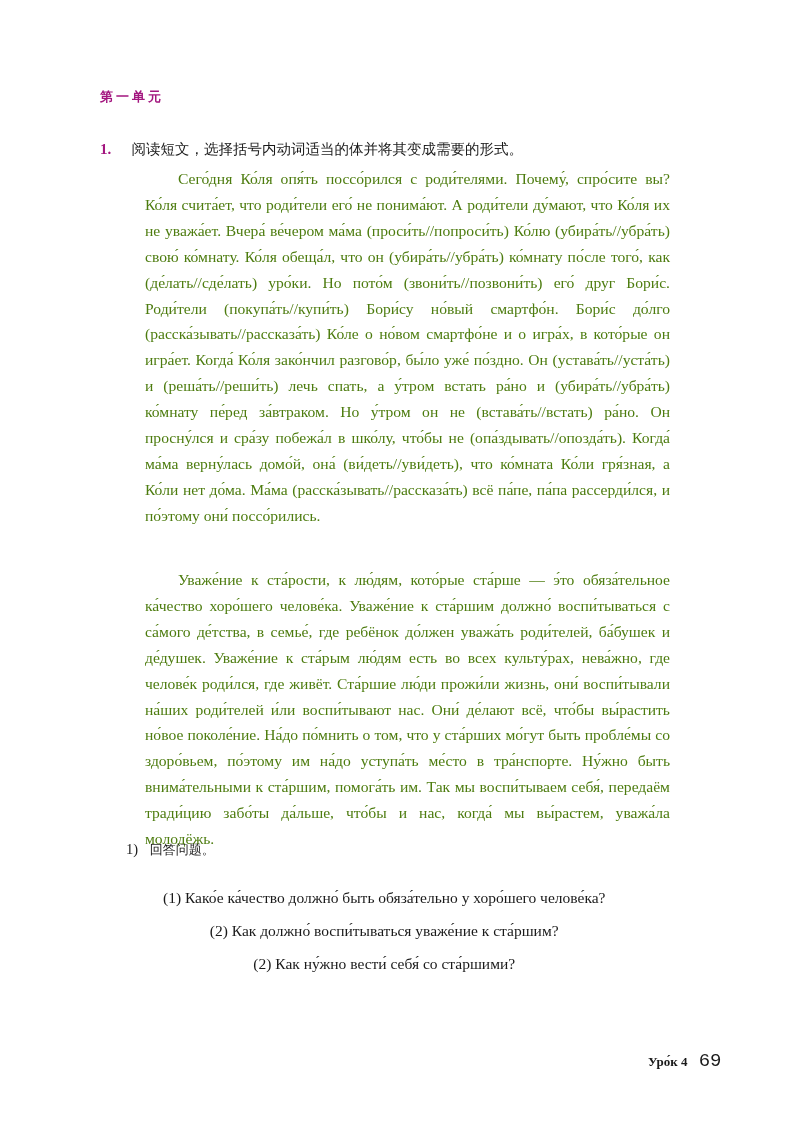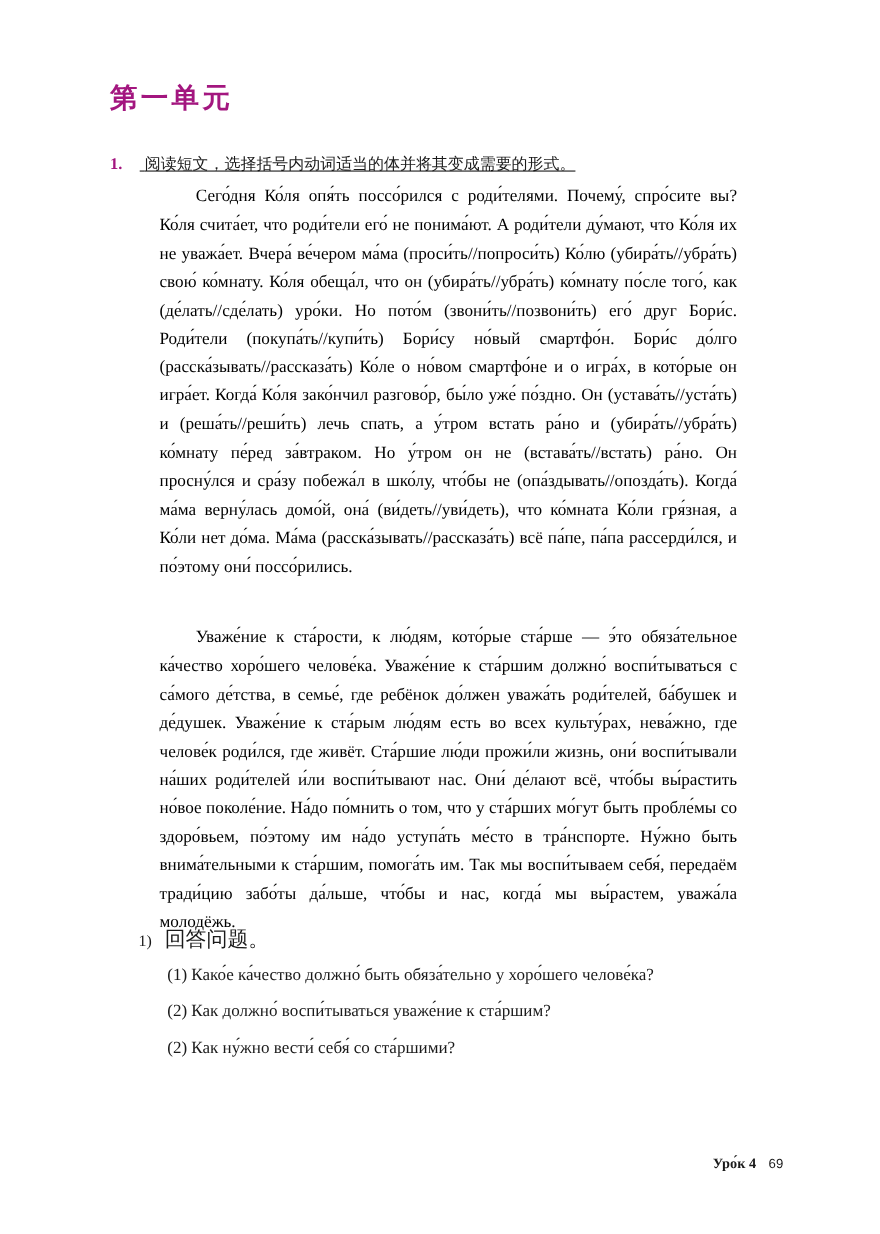--- a/index.html
+++ b/index.html
@@ -1,52 +1,52 @@
 <!DOCTYPE html>
 <html><head>
 <meta charset="utf-8">
 <style>
   html, body { margin: 0; padding: 0; background: #ffffff; }
   body { width: 800px; height: 1122px; position: relative; overflow: hidden; color: #1a1a1a; }
   .page { position: absolute; left: 0; top: 0; width: 800px; height: 1122px; }
   .unit-title {
-    position: absolute; left: 100px; top: 72px;
+    position: absolute; left: 100px; top: 88px;
     font-family: "DejaVu Sans", sans-serif; font-weight: bold;
-    font-size: 25px; color: #a3167f; letter-spacing: 3px; margin: 0;
+    font-size: 13px; color: #a3167f; letter-spacing: 3px; margin: 0;
   }
   .task-head {
     position: absolute; left: 100px;
-    font-family: "DejaVu Sans", sans-serif; font-size: 14.5px; color: #1a1a1a; text-decoration: underline;
+    font-family: "DejaVu Sans", sans-serif; font-size: 14.5px; color: #1a1a1a;
   }
   .task-num {
     display: inline-block; width: 27px;
     font-family: "Liberation Serif", serif; font-weight: bold; color: #a3167f; font-size: 15px;
   }
   .passage {
     position: absolute; left: 145px; width: 525px;
     font-family: "Liberation Serif", serif; font-size: 15.6px;
     line-height: 25.9px; text-align: justify; text-indent: 33px; margin: 0;
-    color: #000000;
+    color: #4d7c0f;
   }
   .sub-head {
     position: absolute; left: 126px; top: 841px;
     font-family: "Liberation Serif", serif; font-size: 14.5px;
   }
-  .sub-head .label { font-family: "DejaVu Sans", sans-serif; font-size: 19px; margin-left: 8px; }
-  .questions { position: absolute; left: 148px; top: 872px; margin: 4px; padding: 0; list-style: none; }
+  .sub-head .label { font-family: "DejaVu Sans", sans-serif; font-size: 13px; margin-left: 8px; }
+  .questions { position: absolute; left: 148px; top: 872px; margin: 15px; padding: 0; list-style: none; text-align: center; }
   .questions li {
     font-family: "Liberation Serif", serif; font-size: 15.5px;
     height: 33px; line-height: 22px;
   }
   .footer {
     position: absolute; left: 648px; top: 1050px;
     font-size: 13px;
   }
   .footer .lesson { font-family: Liberation Serif, serif; font-weight: bold; }
-  .footer .pagenum { font-family: Liberation Sans, sans-serif; margin-left: 8px; font-size: 12px; }
+  .footer .pagenum { font-family: Liberation Mono, monospace; margin-left: 8px; font-size: 19px; }
 </style>
 </head>
 <body>
 
 <div class="page">
 
   <h1 class="unit-title">第一单元</h1>
 
   <div class="task-head" style="top:140px;">
     <span class="task-num">1.</span>

